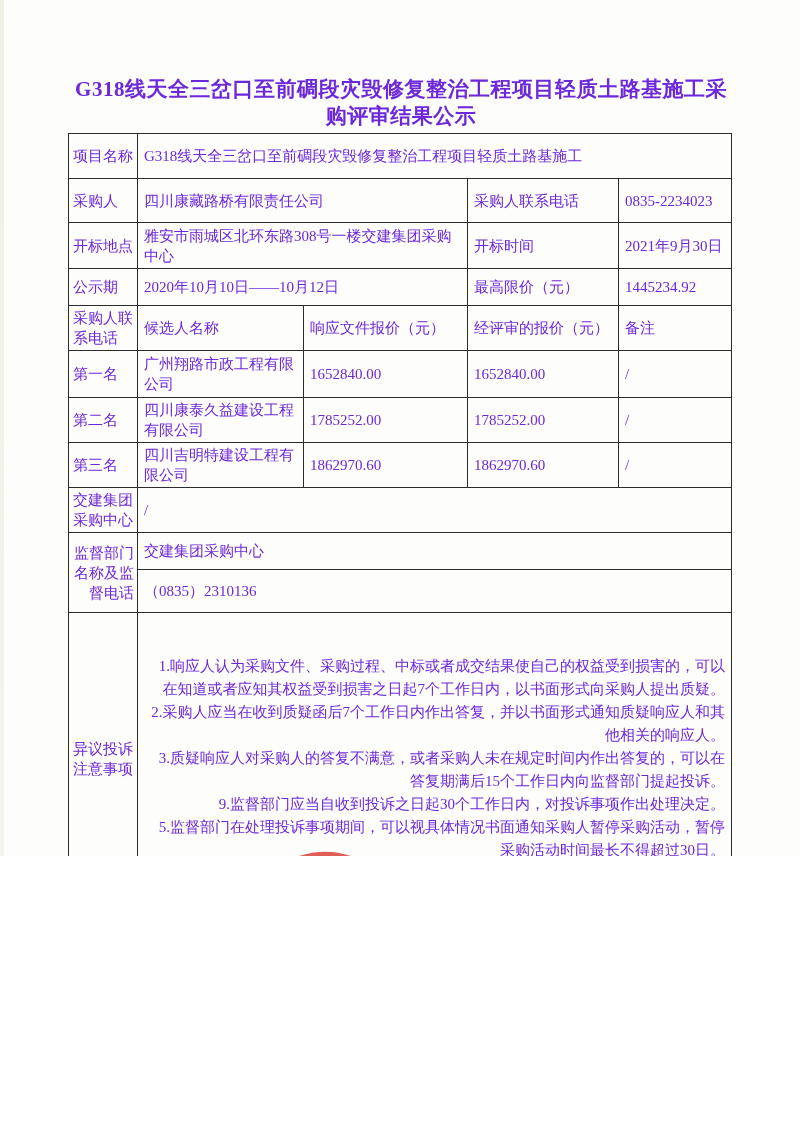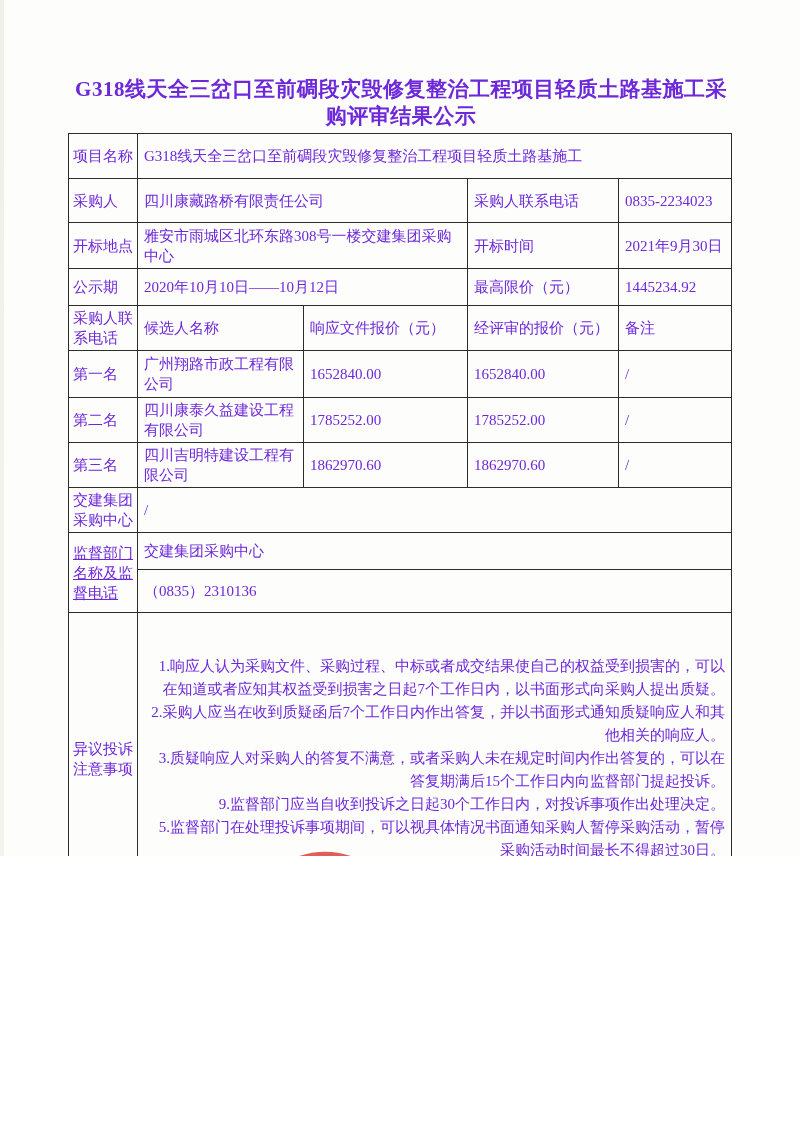--- a/index.html
+++ b/index.html
@@ -21,21 +21,21 @@
   table.results {
     position:absolute; left:68px; top:133px; width:663px;
     border-collapse:collapse; table-layout:fixed;
   }
   .results td, .results th {
     border:1.6px solid #2c2c2c; font-size:15px; font-weight:normal;
     padding:2px 6px; vertical-align:middle; line-height:20px;
     overflow:hidden; word-break:break-all;
   }
   .results th.lab { text-align:left; padding:2px 3px 2px 4px; }
-  .results th.lab.ctr { text-align:left;text-decoration:underline; }
+  .results th.lab.ctr { text-align:right; }
   .r1{height:45px}.r2{height:44px}.r3{height:46px}.r4{height:37px}
   .r5{height:43px}.r6{height:47px}.r7{height:42px}.r8{height:41px}
   .r9{height:40px}.r10{height:37px}.r11{height:43px}.r12{height:292px}
   .ctr { text-align:left; }
   .notes-cell { vertical-align:middle; padding:8px 9px; }
   .note-line { font-size:15px; line-height:23px; text-align:right; }
   .sign-label {
     position:absolute; left:74px; top:914px; font-size:16px; letter-spacing:1px;margin-top:23px;
   }
   .seal {

